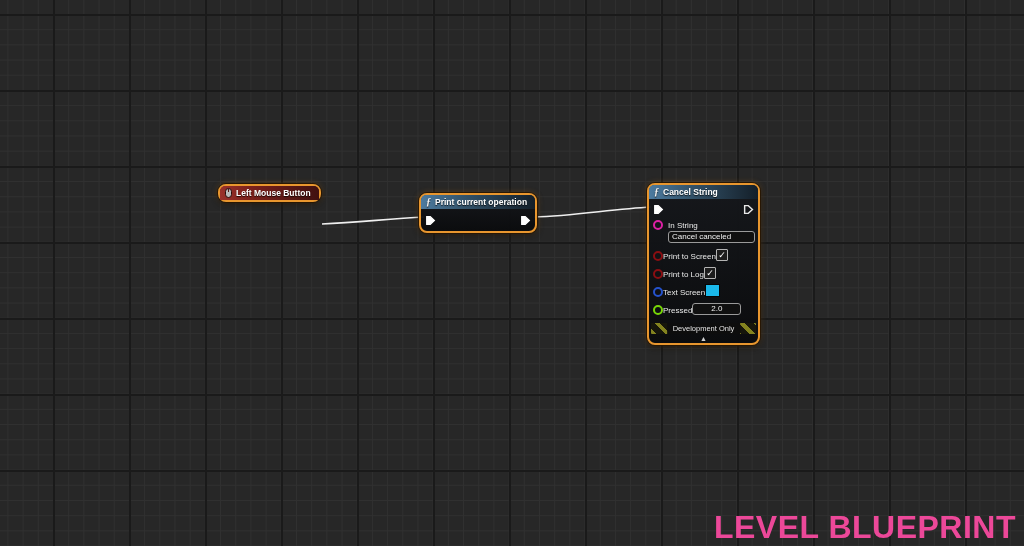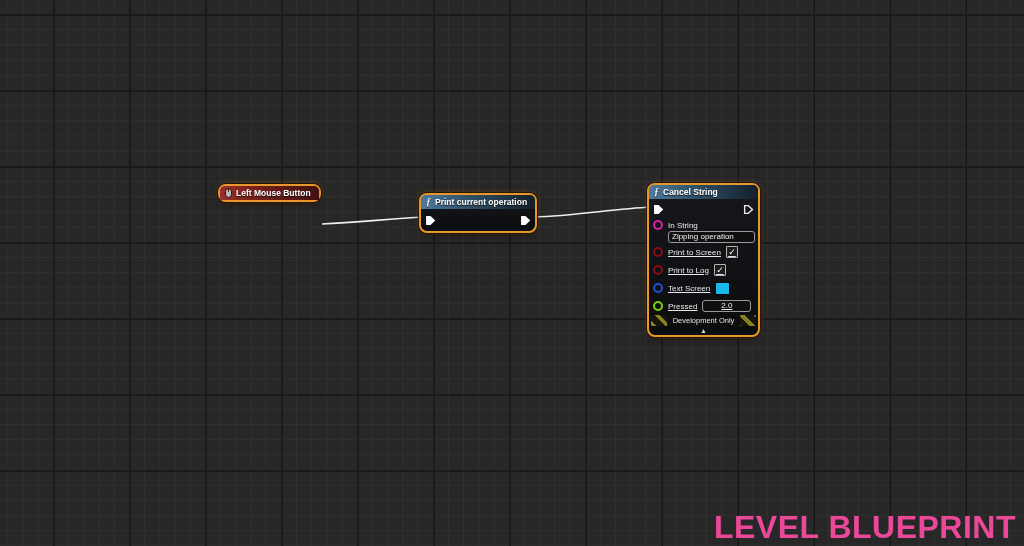--- a/index.html
+++ b/index.html
@@ -41,39 +41,39 @@
   .pin-key{border-color:#2c49d8;}
   .pin-string{border-color:#dd20a5;}
   .pin-bool{border-color:#8a0e12;}
   .pin-colorstruct{border-color:#2552cc;}
   .pin-float{border-color:#77d507;}
 
   .execrow{height:20px;display:flex;align-items:center;justify-content:space-between;padding:0 4px;}
 
   .node-cancel .execrow{height:22px;}
 
-  .ps-row{height:18px;display:flex;align-items:center;gap:5px;padding:0 4px;font-size:8px;text-decoration:underline;}
+  .ps-row{height:18px;display:flex;align-items:flex-end;padding:0 4px;font-size:8px;}
   .ps-instring{padding:1px 4px 0 4px;}
   .ps-instring .top{display:flex;align-items:flex-end;gap:5px;font-size:8px;height:10px;}
   .textbox{
     margin:1px 0 0 15px;width:79px;height:10px;line-height:10px;
     background:#101010;border:1px solid #9a9a9a;border-radius:3px;
     font-size:8px;color:#f0f0f0;padding:0 3px;white-space:nowrap;overflow:hidden;
   }
   .checkbox{
     width:10px;height:10px;background:#1d1d1d;border:1px solid #b4b4b4;border-radius:1px;
     color:#fff;font-size:9px;line-height:10px;text-align:center;
   }
   .swatch{width:13px;height:11px;background:#1ab8ea;border:1px solid #050505;}
   .valuebox{
     height:10px;line-height:10px;background:#101010;border:1px solid #9a9a9a;border-radius:3px;
     font-size:8px;color:#f0f0f0;padding:0 18px;
   }
   .dev-footer{
-    position:relative;margin:0 2px 0;height:11px;overflow:hidden;border-radius:1px;
+    position:relative;margin:8px 2px 0;height:11px;overflow:hidden;border-radius:1px;
     background:repeating-linear-gradient(45deg,#83831f 0 4px,#16160b 4px 10px);
   }
   .dev-label{
     position:absolute;left:50%;transform:translateX(-50%);top:0;height:11px;line-height:11px;
     background:#0d0d0d;padding:0 6px;font-size:7.5px;color:#e3e3e3;white-space:nowrap;
   }
   .collapse{height:9px;text-align:center;font-size:7px;line-height:9px;color:#cfcfcf;}
 
   .mouse-svg{display:block;}
   .watermark{
@@ -125,21 +125,21 @@
     </svg>
     <svg width="11" height="11" viewBox="0 0 10 10">
       <path d="M1.5 1.5 H4.8 L8.6 5 L4.8 8.5 H1.5 Z" fill="none" stroke="#e8e8e8" stroke-width="1.3"></path>
     </svg>
   </div>
   <div class="ps-instring">
     <div class="top">
       <span class="pinc pin-string"></span>
       <span>In String</span>
     </div>
-    <div class="textbox">Zipping operation</div>
+    <div class="textbox">Cancel canceled</div>
   </div>
   <div class="ps-row">
     <span class="pinc pin-bool"></span>
     <span>Print to Screen</span>
     <span class="checkbox">✓</span>
   </div>
   <div class="ps-row">
     <span class="pinc pin-bool"></span>
     <span>Print to Log</span>
     <span class="checkbox">✓</span>

